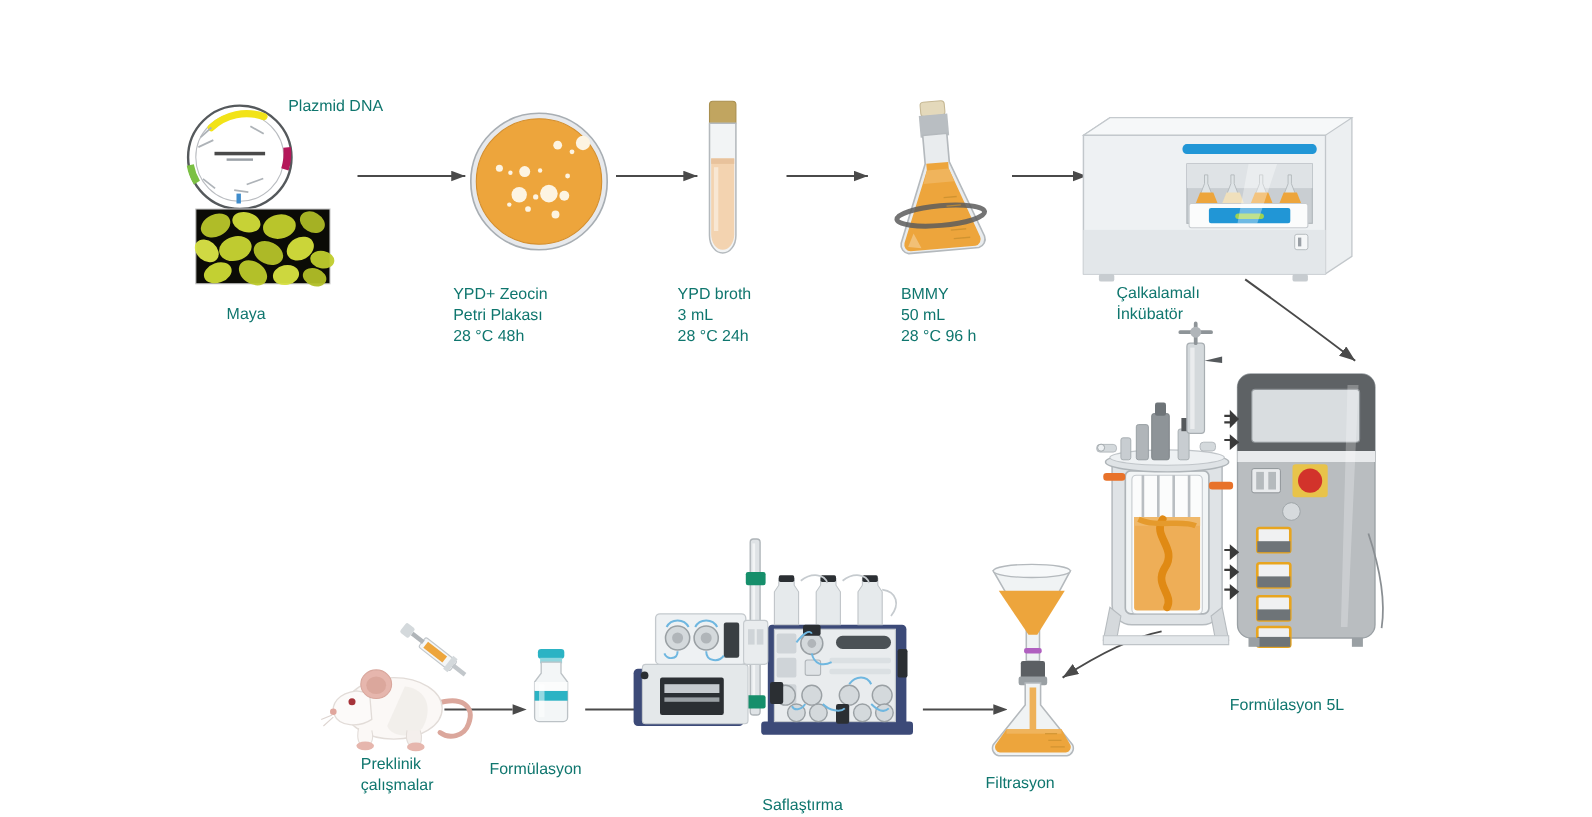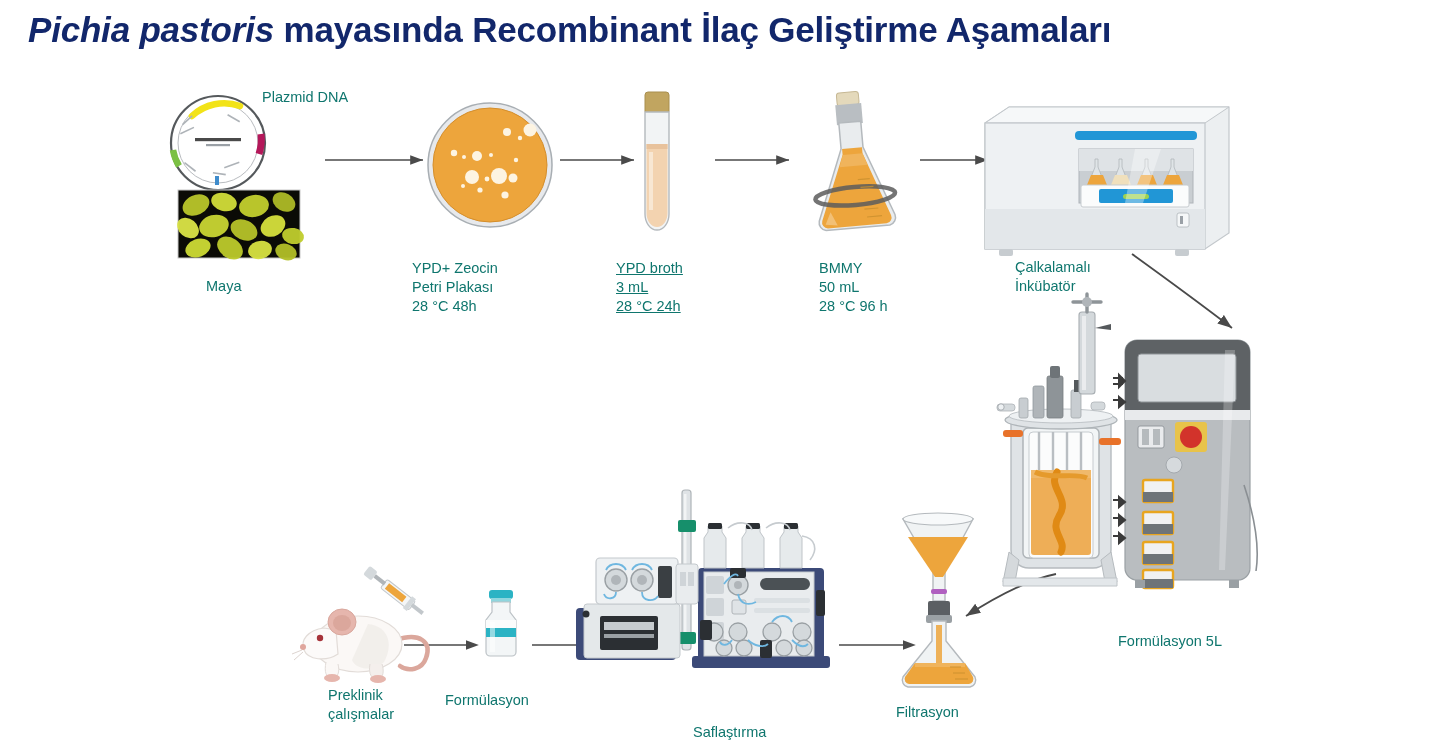--- a/index.html
+++ b/index.html
@@ -38,21 +38,20 @@
     white-space: pre-line;
   }
   .node { position: absolute; }
   svg { display: block; overflow: visible; }
 </style>
 </head>
 <body>
 
 <div id="stage">
 
-  <div id="title"><span class="sp">Pichia pastoris</span><span> mayasında Recombinant İlaç Geliştirme Aşamaları</span></div>
 
   <svg class="node" style="left:325px; top:150px;" width="110" height="20">
     <defs>
       <marker id="ah" markerWidth="9" markerHeight="9" refX="8" refY="3" orient="auto">
         <path d="M0,0 L8,3 L0,6 z" fill="#4a4a4a"></path>
       </marker>
     </defs>
     <line x1="0" y1="10" x2="98" y2="10" stroke="#4a4a4a" stroke-width="1.6" marker-end="url(#ah)"></line>
   </svg>
 
@@ -168,21 +167,21 @@
 Petri Plakası
 28 °C  48h</div>
 
   <svg class="node" style="left:633px; top:92px;" width="46" height="145">
     <rect x="12" y="0" width="24" height="22" rx="3" fill="#c1a560" stroke="#a98f4e" stroke-width="1"></rect>
     <path d="M12,20 L12,122 a12,16 0 0,0 24,0 L36,20 z" fill="#f2f4f5" stroke="#b4b9bd" stroke-width="1.4"></path>
     <path d="M13.5,52 L13.5,121 a10.5,14 0 0,0 21,0 L34.5,52 z" fill="#f3d3b0"></path>
     <rect x="13.5" y="52" width="21" height="5" fill="#e8c29c"></rect>
     <rect x="16" y="60" width="4" height="58" fill="#ffffff" opacity="0.45"></rect>
   </svg>
-  <div class="lbl" style="left:616px; top:259px;text-decoration:underline;">YPD broth
+  <div class="lbl" style="left:616px; top:259px;">YPD broth
 3 mL
 28 °C  24h</div>
 
   <svg class="node" style="left:800px; top:92px;" width="108" height="145">
     <g transform="rotate(-5 54 90)">
       <rect x="44" y="0" width="22" height="13" rx="3" fill="#e4d9bb" stroke="#c6b894" stroke-width="1"></rect>
       <rect x="42" y="12" width="26" height="20" fill="#b9bec2"></rect>
       <path d="M44,30 L44,56 L16,126 a8,8 0 0,0 6,10 L86,136 a8,8 0 0,0 6,-10 L66,56 L66,30 z" fill="#e9ecee" stroke="#b4b9bd" stroke-width="1.5"></path>
       <path d="M45,62 L45,56 L65,56 L65,62 L88,126 a6,6 0 0,1 -5,8 L24,134 a6,6 0 0,1 -5,-8 z" fill="#eda53c"></path>
       <path d="M45,62 L65,62 L69,74 L41,74 z" fill="#f0b45c"></path>

